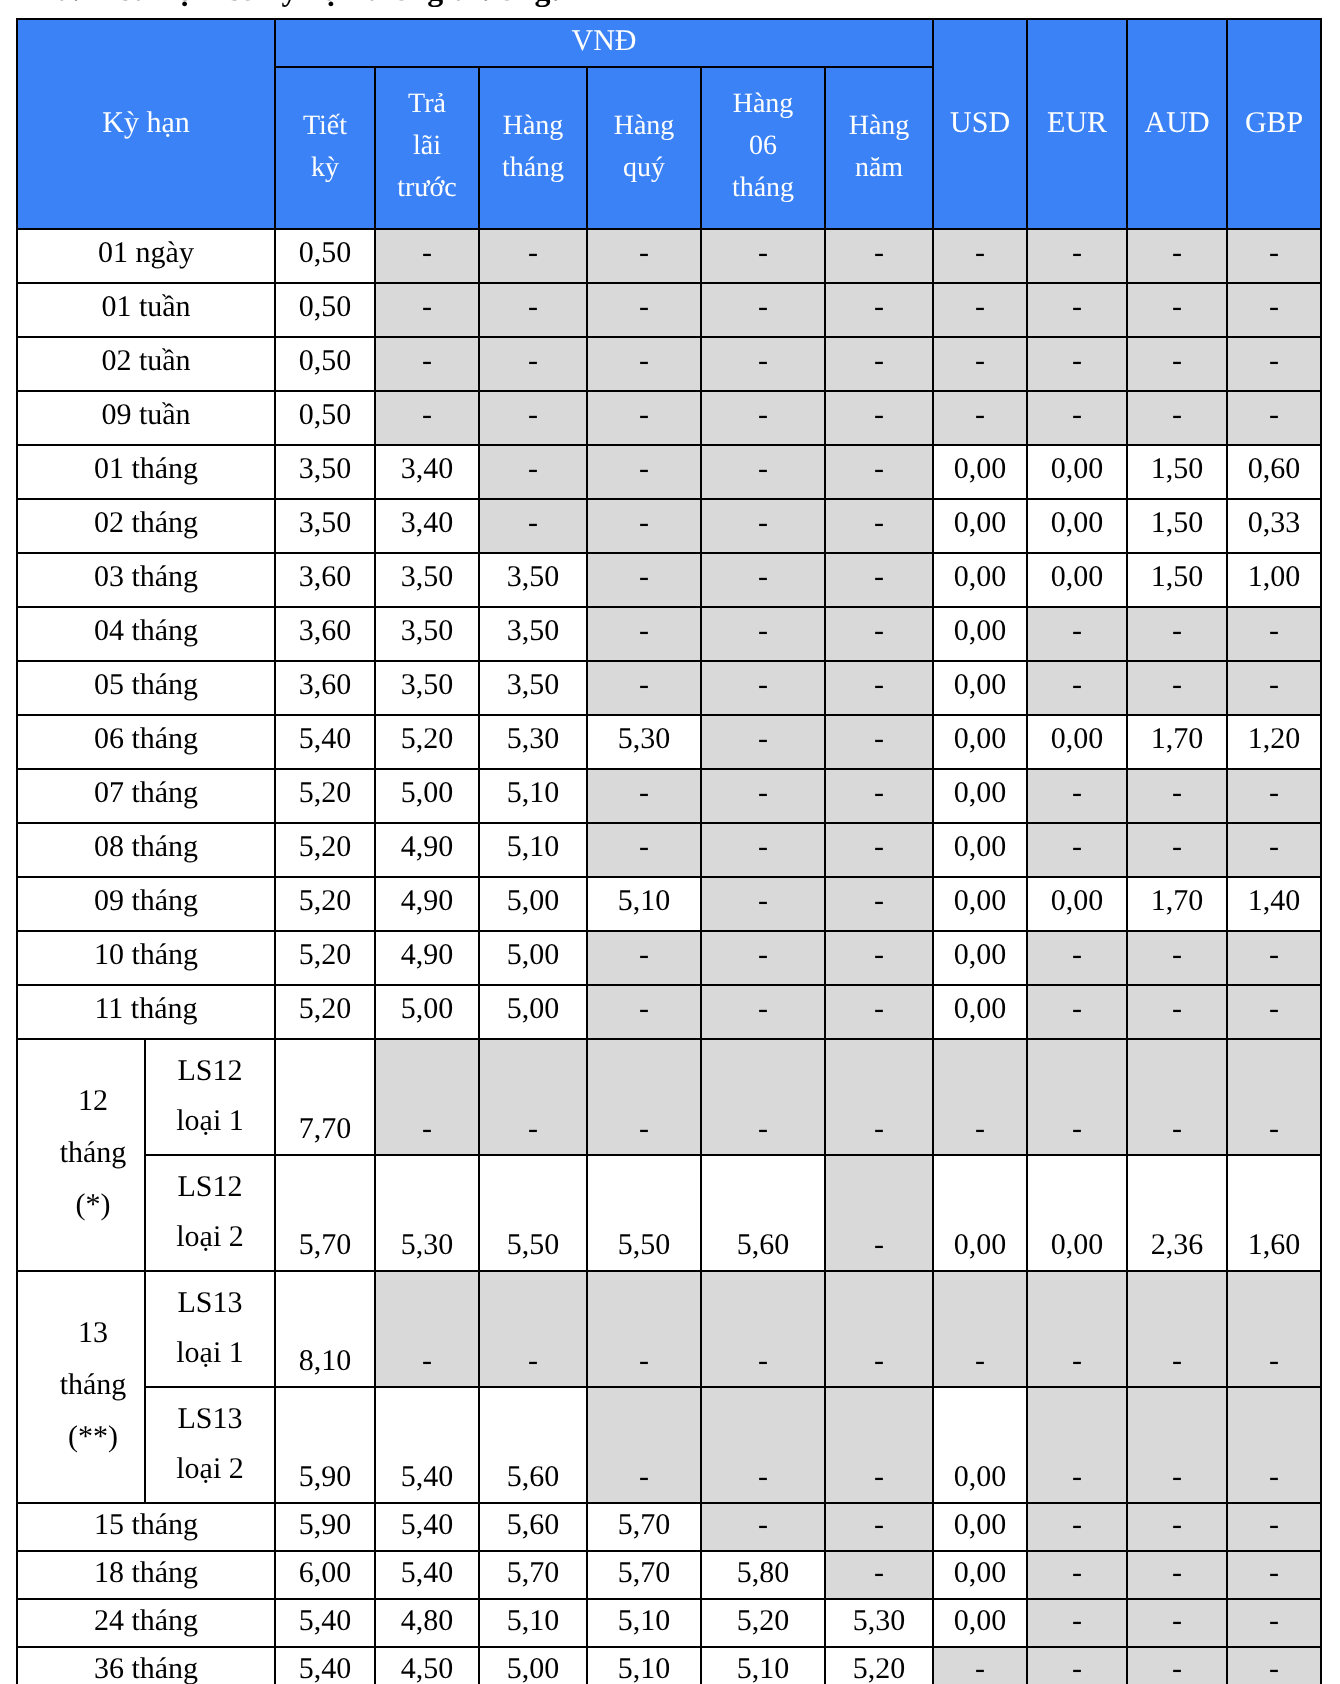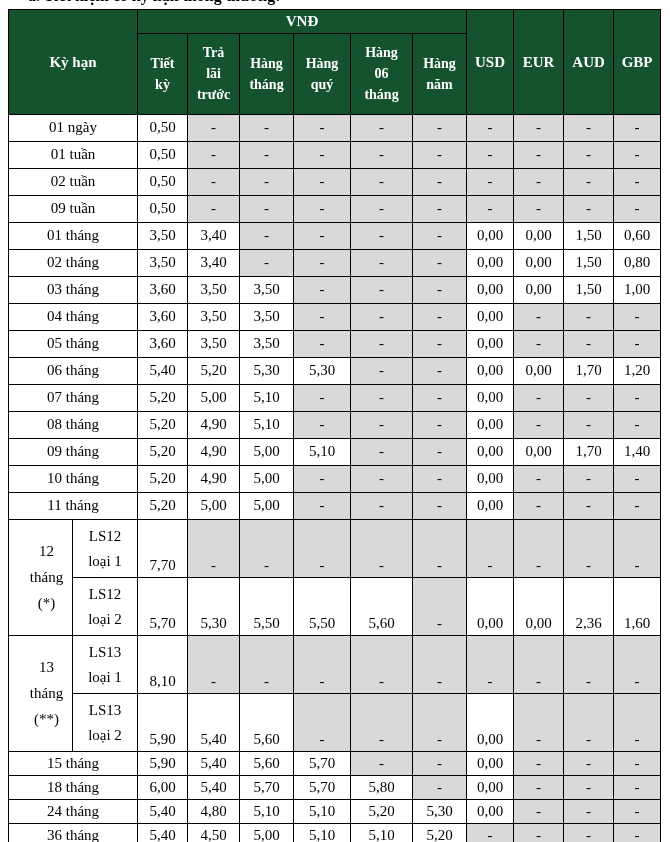--- a/index.html
+++ b/index.html
@@ -8,21 +8,21 @@
     font-family:"Liberation Serif", serif;overflow:hidden;
   }
   
   .title-clip{height:9px;overflow:hidden;position:relative;}
   .title-text{position:absolute;left:28px;top:-13px;font-size:16px;font-weight:bold;white-space:nowrap;}
 
   table{border-collapse:collapse;margin-left:8px;width:652px;table-layout:fixed;}
   th,td{border:1px solid #000;padding:0;text-align:center;vertical-align:middle;overflow:hidden;}
 
   thead th{
-    background:#14532d;color:#ffffff;font-weight:bold;
+    background:#3b82f6;color:#ffffff;font-weight:normal;
     white-space:pre-line;font-size:14px;line-height:1.5;
   }
   .vnd-header{height:21px;font-size:15px;}
   .term-header{font-size:15px;}
   .cur-header{font-size:15px;}
   .sub-row th{height:80px;}
 
   tbody td{font-size:15px;height:26px;background:#ffffff;}
   tbody td.gray{background:#D9D9D9;}
   tbody tr.tall td{height:54px;vertical-align:bottom;padding-bottom:3px;}
@@ -149,21 +149,21 @@
         <td colspan="2" class="term-cell">02 tháng</td>
         <td class="rate-cell">3,50</td>
         <td class="rate-cell">3,40</td>
         <td class="rate-cell gray">-</td>
         <td class="rate-cell gray">-</td>
         <td class="rate-cell gray">-</td>
         <td class="rate-cell gray">-</td>
         <td class="rate-cell">0,00</td>
         <td class="rate-cell">0,00</td>
         <td class="rate-cell">1,50</td>
-        <td class="rate-cell">0,80</td>
+        <td class="rate-cell">0,33</td>
       </tr>
       <tr>
         <td colspan="2" class="term-cell">03 tháng</td>
         <td class="rate-cell">3,60</td>
         <td class="rate-cell">3,50</td>
         <td class="rate-cell">3,50</td>
         <td class="rate-cell gray">-</td>
         <td class="rate-cell gray">-</td>
         <td class="rate-cell gray">-</td>
         <td class="rate-cell">0,00</td>

